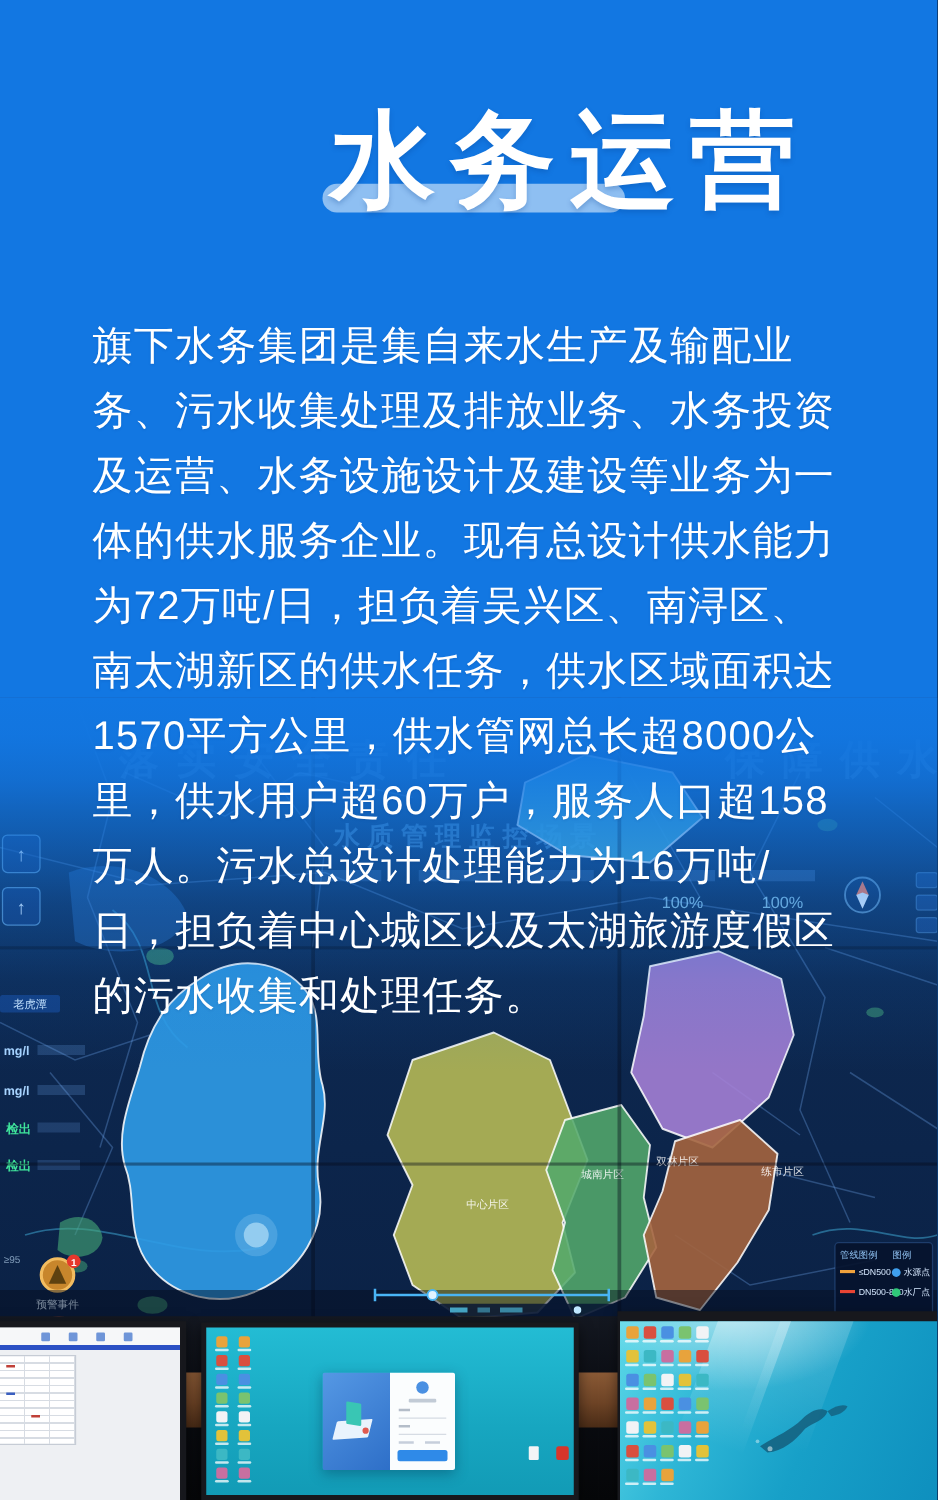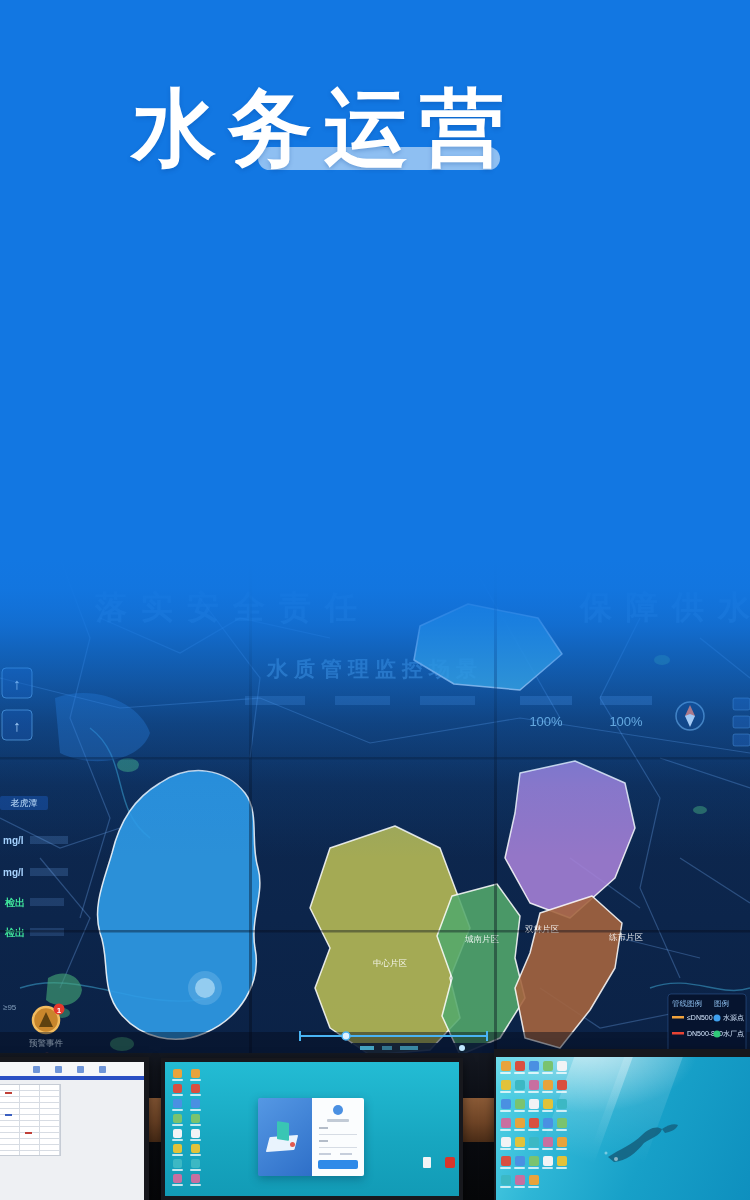--- a/index.html
+++ b/index.html
@@ -2,21 +2,21 @@
 <html><head>
 <meta charset="utf-8">
 <style>
   html,body{margin:0;padding:0;background:#0b1526;}
   .page{position:relative;width:750px;height:1200px;overflow:hidden;
         background:#1277e2;font-family:"Liberation Sans",sans-serif;}
 
   
   .title-pill{position:absolute;left:258px;top:147px;width:242px;height:23px;
               border-radius:12px;background:rgba(219,236,251,.62);z-index:2;}
-  .page-title{position:absolute;left:0;top:72px;width:648px;text-align:center;z-index:3;
+  .page-title{position:absolute;left:0;top:72px;width:648px;text-align:right;z-index:3;
               font-family:"DejaVu Serif","Liberation Serif",serif;
               font-size:84px;font-weight:700;color:#ffffff;letter-spacing:12px;
               text-shadow:0 2px 4px rgba(0,60,140,.25);}
 
   
   .intro{position:absolute;left:74px;top:250px;width:604px;z-index:10;
          color:#ffffff;font-size:32px;line-height:52px;letter-spacing:1px;
          text-shadow:0 1px 2px rgba(0,50,120,.18);}
 
   
@@ -103,20 +103,21 @@
   .swimmer{position:absolute;left:100px;top:48px;}
 </style>
 </head>
 <body>
 
 <div class="page">
 
   <div class="title-pill"></div>
   <div class="page-title">水务运营</div>
 
+  <div class="intro">旗下水务集团是集自来水生产及输配业务、污水收集处理及排放业务、水务投资及运营、水务设施设计及建设等业务为一体的供水服务企业。现有总设计供水能力为72万吨/日，担负着吴兴区、南浔区、南太湖新区的供水任务，供水区域面积达1570平方公里，供水管网总长超8000公里，供水用户超60万户，服务人口超158万人。污水总设计处理能力为16万吨/日，担负着中心城区以及太湖旅游度假区的污水收集和处理任务。</div>
 
   <div class="photo">
 
     <div class="wall">
       <svg width="750" height="497" viewBox="0 0 750 497">
 
         <g stroke="rgba(110,165,235,.33)" stroke-width="1.2" fill="none">
           <path d="M0,120 L120,150 260,140 370,185 520,160 750,195"></path>
           <path d="M60,0 L90,80 70,160 110,260 80,360"></path>
           <path d="M200,40 L260,120 250,200"></path>

